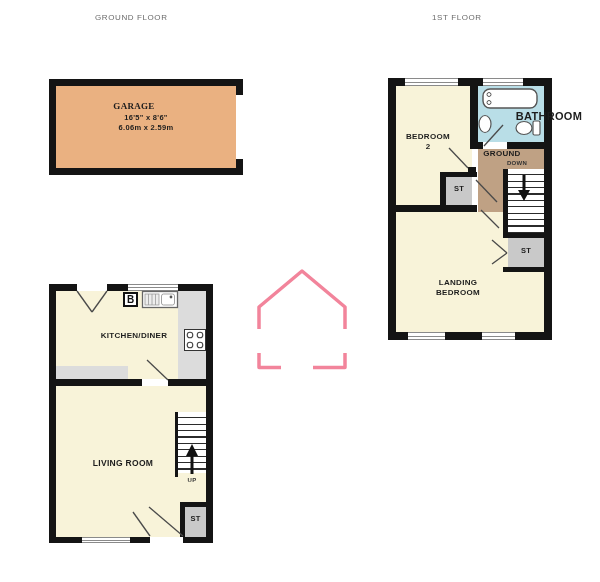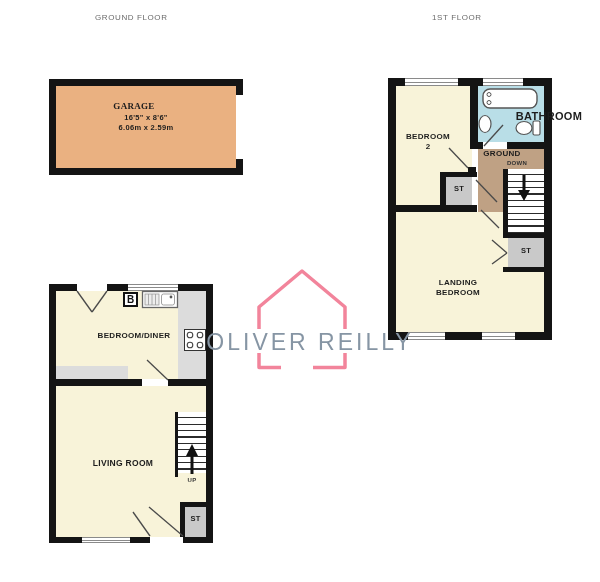--- a/index.html
+++ b/index.html
@@ -167,34 +167,33 @@
       <ellipse cx="524" cy="128" rx="8" ry="6.5" fill="#ffffff" stroke="#555" stroke-width="1.2"></ellipse>
     </g>
 
     <g stroke="#f2849b" stroke-width="3.5" fill="none" stroke-linejoin="round">
       <path d="M259,329 L259,307 L302,271 L345,307 L345,329"></path>
       <path d="M259,353 L259,367.5 L281,367.5"></path>
       <path d="M345,353 L345,367.5 L313,367.5"></path>
     </g>
   </svg>
 
-  <div class="label" style="left:74px;top:331px;width:120px;font-size:8px;">BEDROOM/DINER</div>
+  <div class="label" style="left:74px;top:331px;width:120px;font-size:8px;">KITCHEN/DINER</div>
   <div class="label" style="left:63px;top:458px;width:120px;font-size:8.5px;">LIVING ROOM</div>
   <div class="label" style="left:182px;top:477px;width:20px;font-size:6px;color:#333;">UP</div>
   <div class="label" style="left:185px;top:514px;width:21px;font-size:7.5px;">ST</div>
 
   <div class="label" style="left:388px;top:132px;width:80px;font-size:8px;">
     <div>BEDROOM</div>
     <div>2</div>
   </div>
   <div class="label" style="left:470px;top:110px;width:78px;font-size:11px;margin-left:40px;">BATHROOM</div>
   <div class="label" style="left:462px;top:149px;width:80px;font-size:8px;">GROUND</div>
   <div class="label" style="left:502px;top:160px;width:30px;font-size:6px;color:#333;">DOWN</div>
   <div class="label" style="left:408px;top:278px;width:100px;font-size:8px;">
     <div>LANDING</div>
     <div>BEDROOM</div>
   </div>
   <div class="label" style="left:446px;top:184px;width:26px;font-size:7.5px;">ST</div>
   <div class="label" style="left:508px;top:246px;width:36px;font-size:7.5px;">ST</div>
 
-  <div id="watermark-text">OLIVER REILLY</div>
 
 </div>
 
 </body></html>

